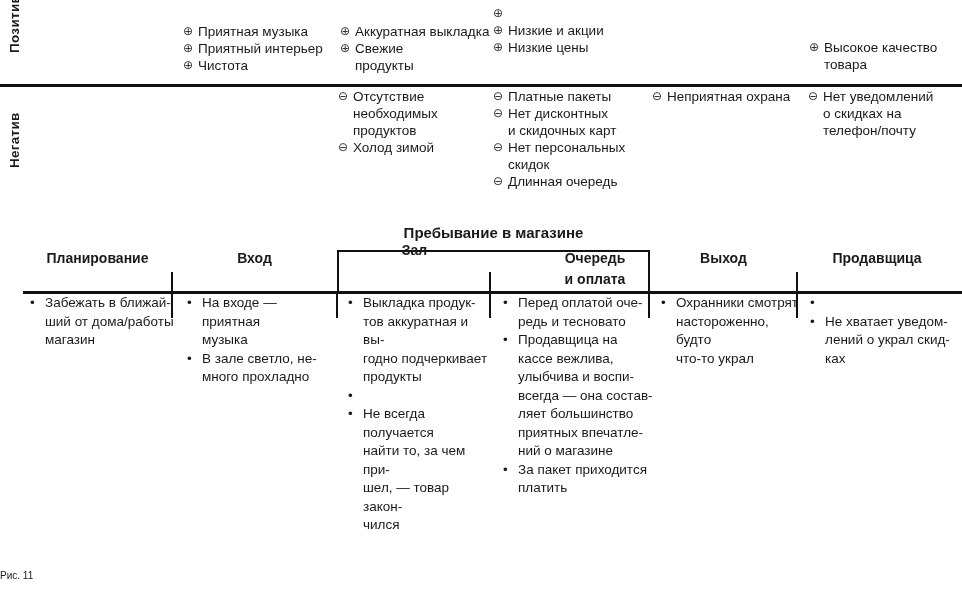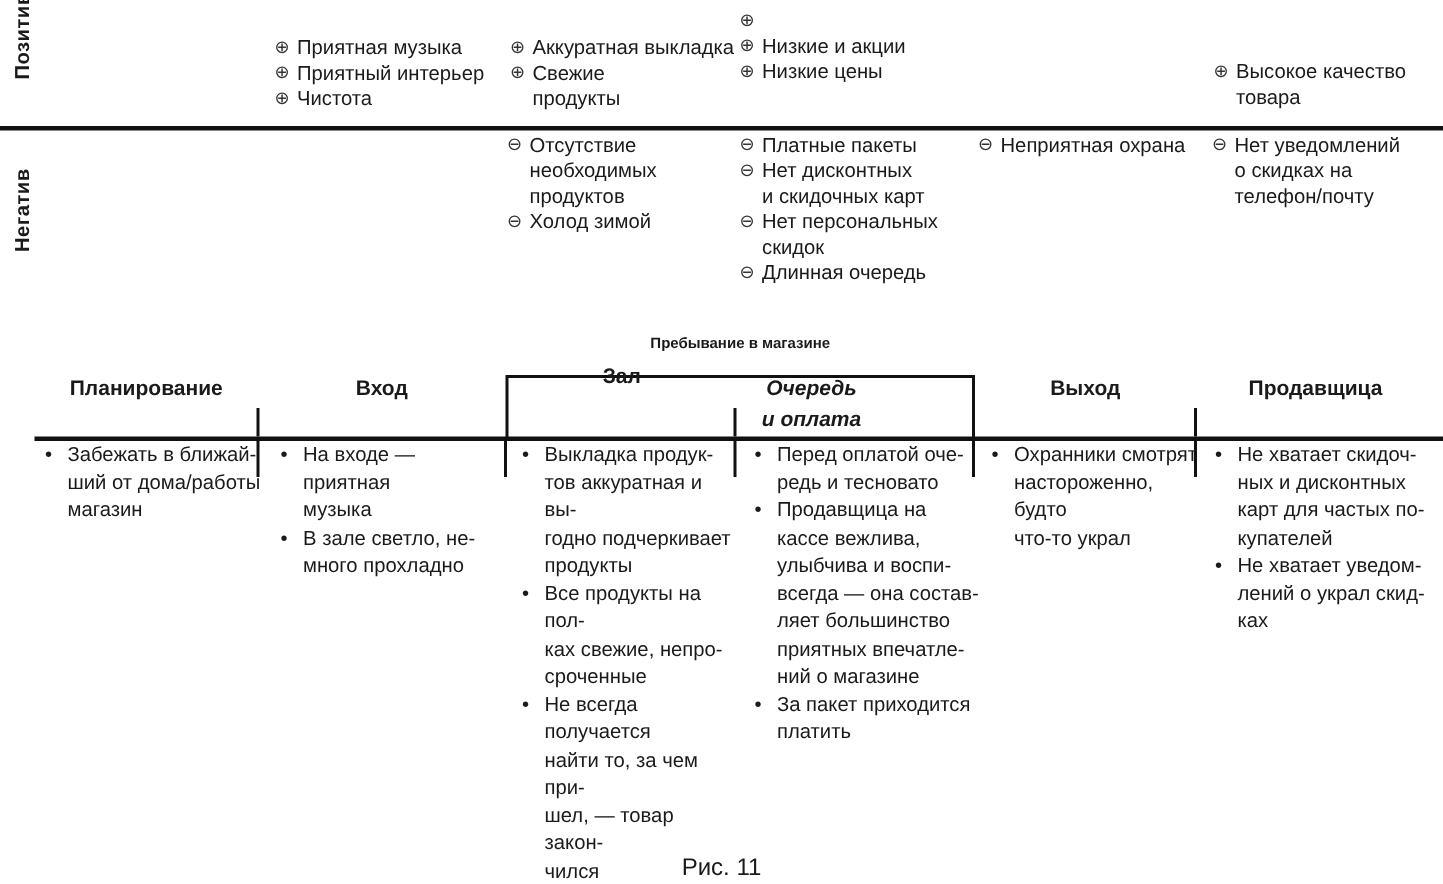--- a/index.html
+++ b/index.html
@@ -17,25 +17,25 @@
   .vtick { position:absolute; background:#111; width:2px; }
   .box   { position:absolute; border:2px solid #111; box-sizing:border-box; background:transparent; }
   .mlist { position:absolute; font-size:13.5px; line-height:17px; }
   .mitem { display:flex; align-items:flex-start; }
   .sym   { flex:0 0 15px; width:15px; font-size:12px; color:#333; }
   .txt   { white-space:pre-line; }
   .hdr   {
     position:absolute; font-weight:bold; font-size:14px; line-height:21px;
     text-align:center; white-space:pre-line;
   }
-  .title { position:absolute; font-weight:bold; font-size:10px; text-align:center; }
+  .title { position:absolute; font-weight:bold; font-size:15px; text-align:center; }
   .bodycol { position:absolute; font-size:13.5px; line-height:18.5px; }
   .bitem { display:flex; align-items:flex-start; }
   .bullet{ flex:0 0 15px; width:15px; }
-  .caption { position:absolute; left:0; width:962px; text-align:center; font-size:16px; }
+  .caption { position:absolute; left:0; width:962px; text-align:left; font-size:10px; }
 </style>
 </head>
 <body>
 
 <div class="page">
 
   <div class="vlabel" style="left:7px;top:53px;">Позитив</div>
   <div class="vlabel" style="left:7px;top:168px;">Негатив</div>
 
   <div class="hline" style="left:0;top:84px;width:962px;"></div>
@@ -133,21 +133,21 @@
 телефон/почту</span>
       </div>
   </div>
 
   <div class="title" style="left:337px;top:224px;width:313px;">Пребывание в магазине</div>
   <div class="box" style="left:337px;top:250px;width:313px;height:44px;"></div>
 
   <div class="hdr" style="left:23px;top:248px;width:149px;">Планирование</div>
   <div class="hdr" style="left:172px;top:248px;width:165px;">Вход</div>
   <div class="hdr" style="left:339px;top:240px;width:151px;">Зал</div>
-  <div class="hdr" style="left:462px;top:248px;width:158px;font-style:italic;">Очередь
+  <div class="hdr" style="left:516px;top:248px;width:158px;">Очередь
 и оплата</div>
   <div class="hdr" style="left:650px;top:248px;width:147px;">Выход</div>
   <div class="hdr" style="left:797px;top:248px;width:160px;">Продавщица</div>
 
   <div class="vtick" style="left:171px;top:272px;height:19px;"></div>
   <div class="vtick" style="left:489px;top:272px;height:19px;"></div>
   <div class="vtick" style="left:796px;top:272px;height:19px;"></div>
   <div class="vtick" style="left:171px;top:293px;height:25px;"></div>
   <div class="vtick" style="left:336px;top:293px;height:25px;"></div>
   <div class="vtick" style="left:489px;top:293px;height:25px;"></div>
@@ -177,23 +177,20 @@
   <div class="bodycol" style="left:348px;top:294px;width:144px;">
     <div class="bitem">
         <span class="bullet">•</span>
         <span class="txt">Выкладка продук-
 тов аккуратная и вы-
 годно подчеркивает
 продукты</span>
       </div>
     <div class="bitem">
         <span class="bullet">•</span>
-        <span class="txt">Все продукты на пол-
-ках свежие, непро-
-сроченные</span>
       </div>
     <div class="bitem">
         <span class="bullet">•</span>
         <span class="txt">Не всегда получается
 найти то, за чем при-
 шел, — товар закон-
 чился</span>
       </div>
   </div>
   <div class="bodycol" style="left:503px;top:294px;width:150px;">
@@ -222,24 +219,20 @@
     <div class="bitem">
         <span class="bullet">•</span>
         <span class="txt">Охранники смотрят
 настороженно, будто
 что-то украл</span>
       </div>
   </div>
   <div class="bodycol" style="left:810px;top:294px;width:152px;">
     <div class="bitem">
         <span class="bullet">•</span>
-        <span class="txt">Не хватает скидоч-
-ных и дисконтных
-карт для частых по-
-купателей</span>
       </div>
     <div class="bitem">
         <span class="bullet">•</span>
         <span class="txt">Не хватает уведом-
 лений о украл скид-
 ках</span>
       </div>
   </div>
 
   <div class="caption" style="top:570px;">Рис. 11</div>

